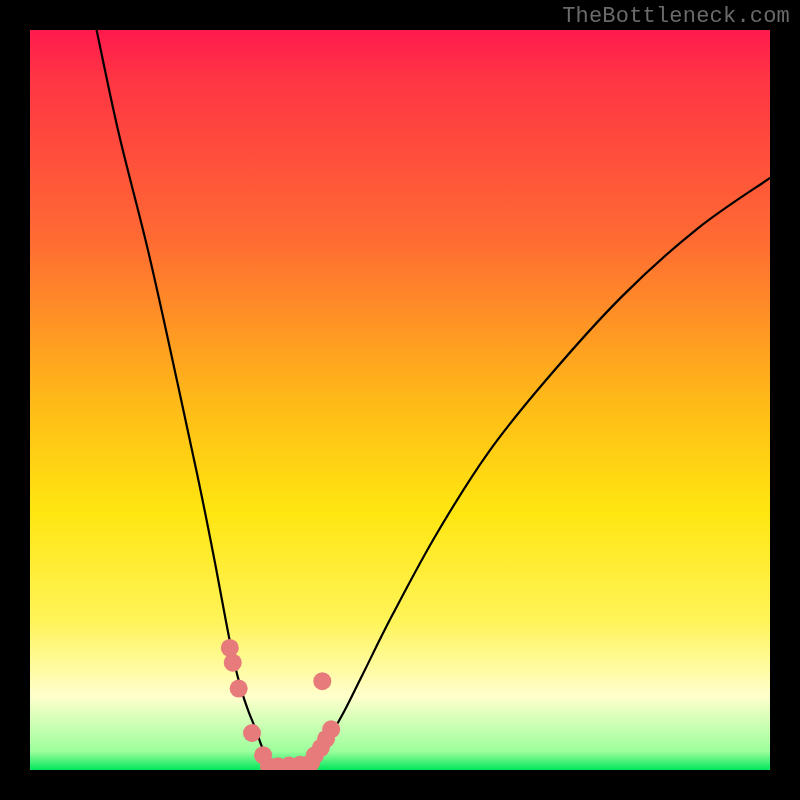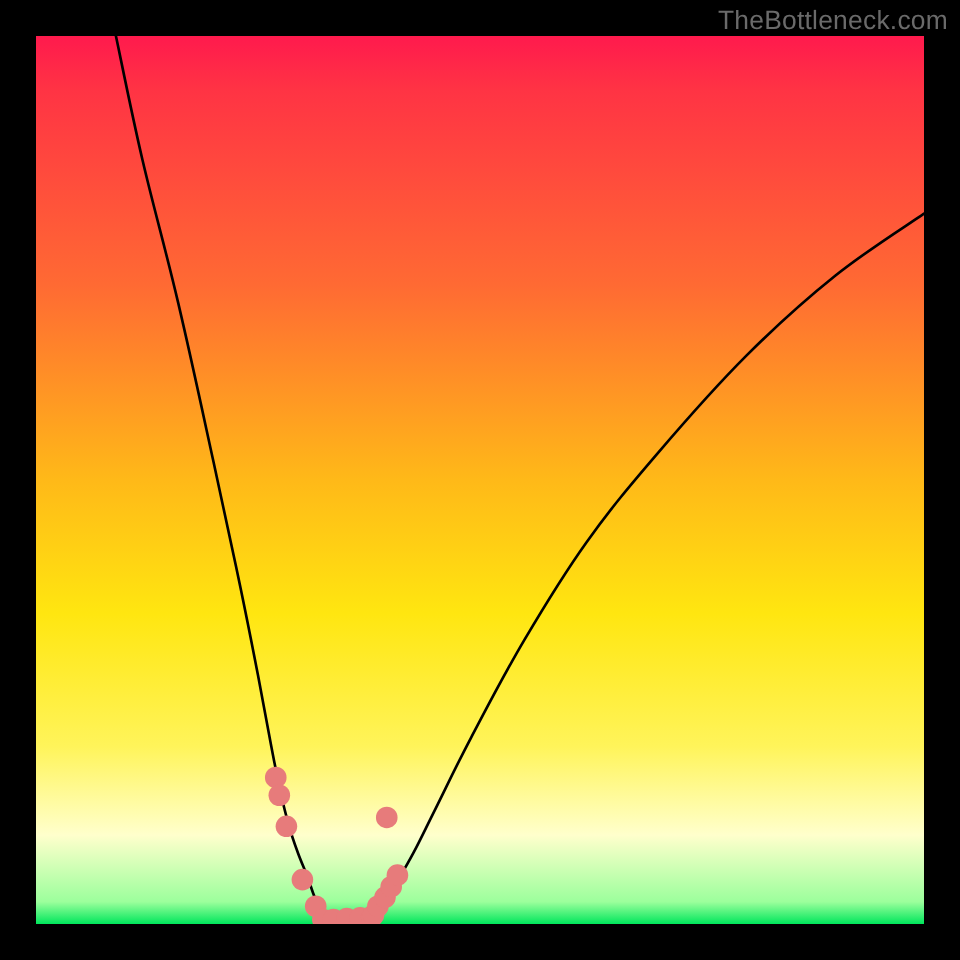--- a/index.html
+++ b/index.html
@@ -9,20 +9,21 @@
     height: 800px;
     background: #000;
     overflow: hidden;
     font-family: Arial, Helvetica, sans-serif;
   }
   .frame {
     position: relative;
     width: 800px;
     height: 800px;
     background: #000;
+    font-family: Liberation Mono, monospace;
   }
   .plot-area {
     position: absolute;
     left: 30px;
     top: 30px;
     width: 740px;
     height: 740px;
   }
   
   .plot-bg {

